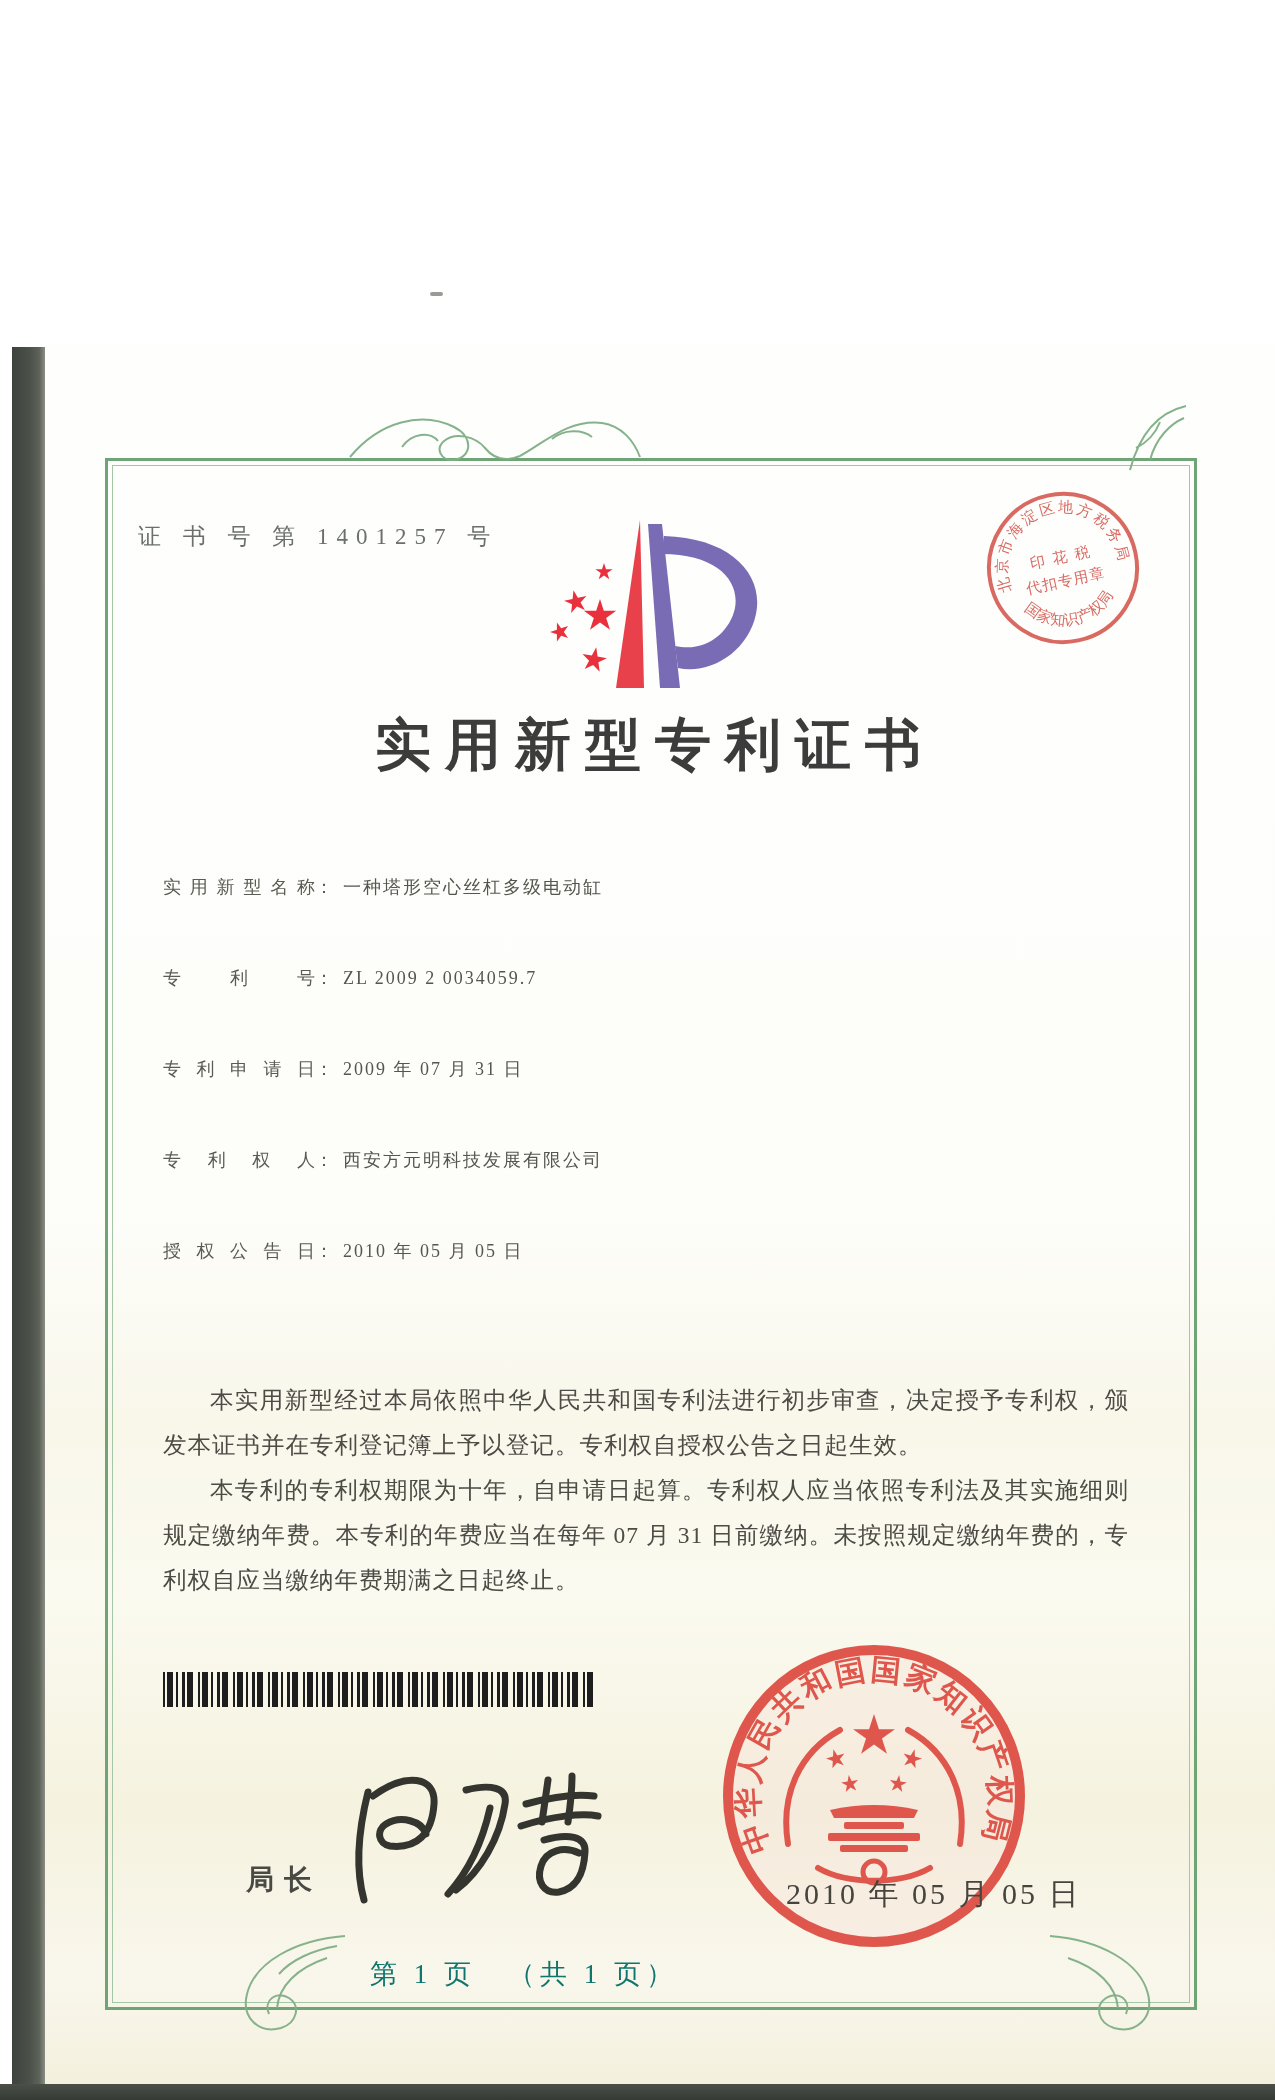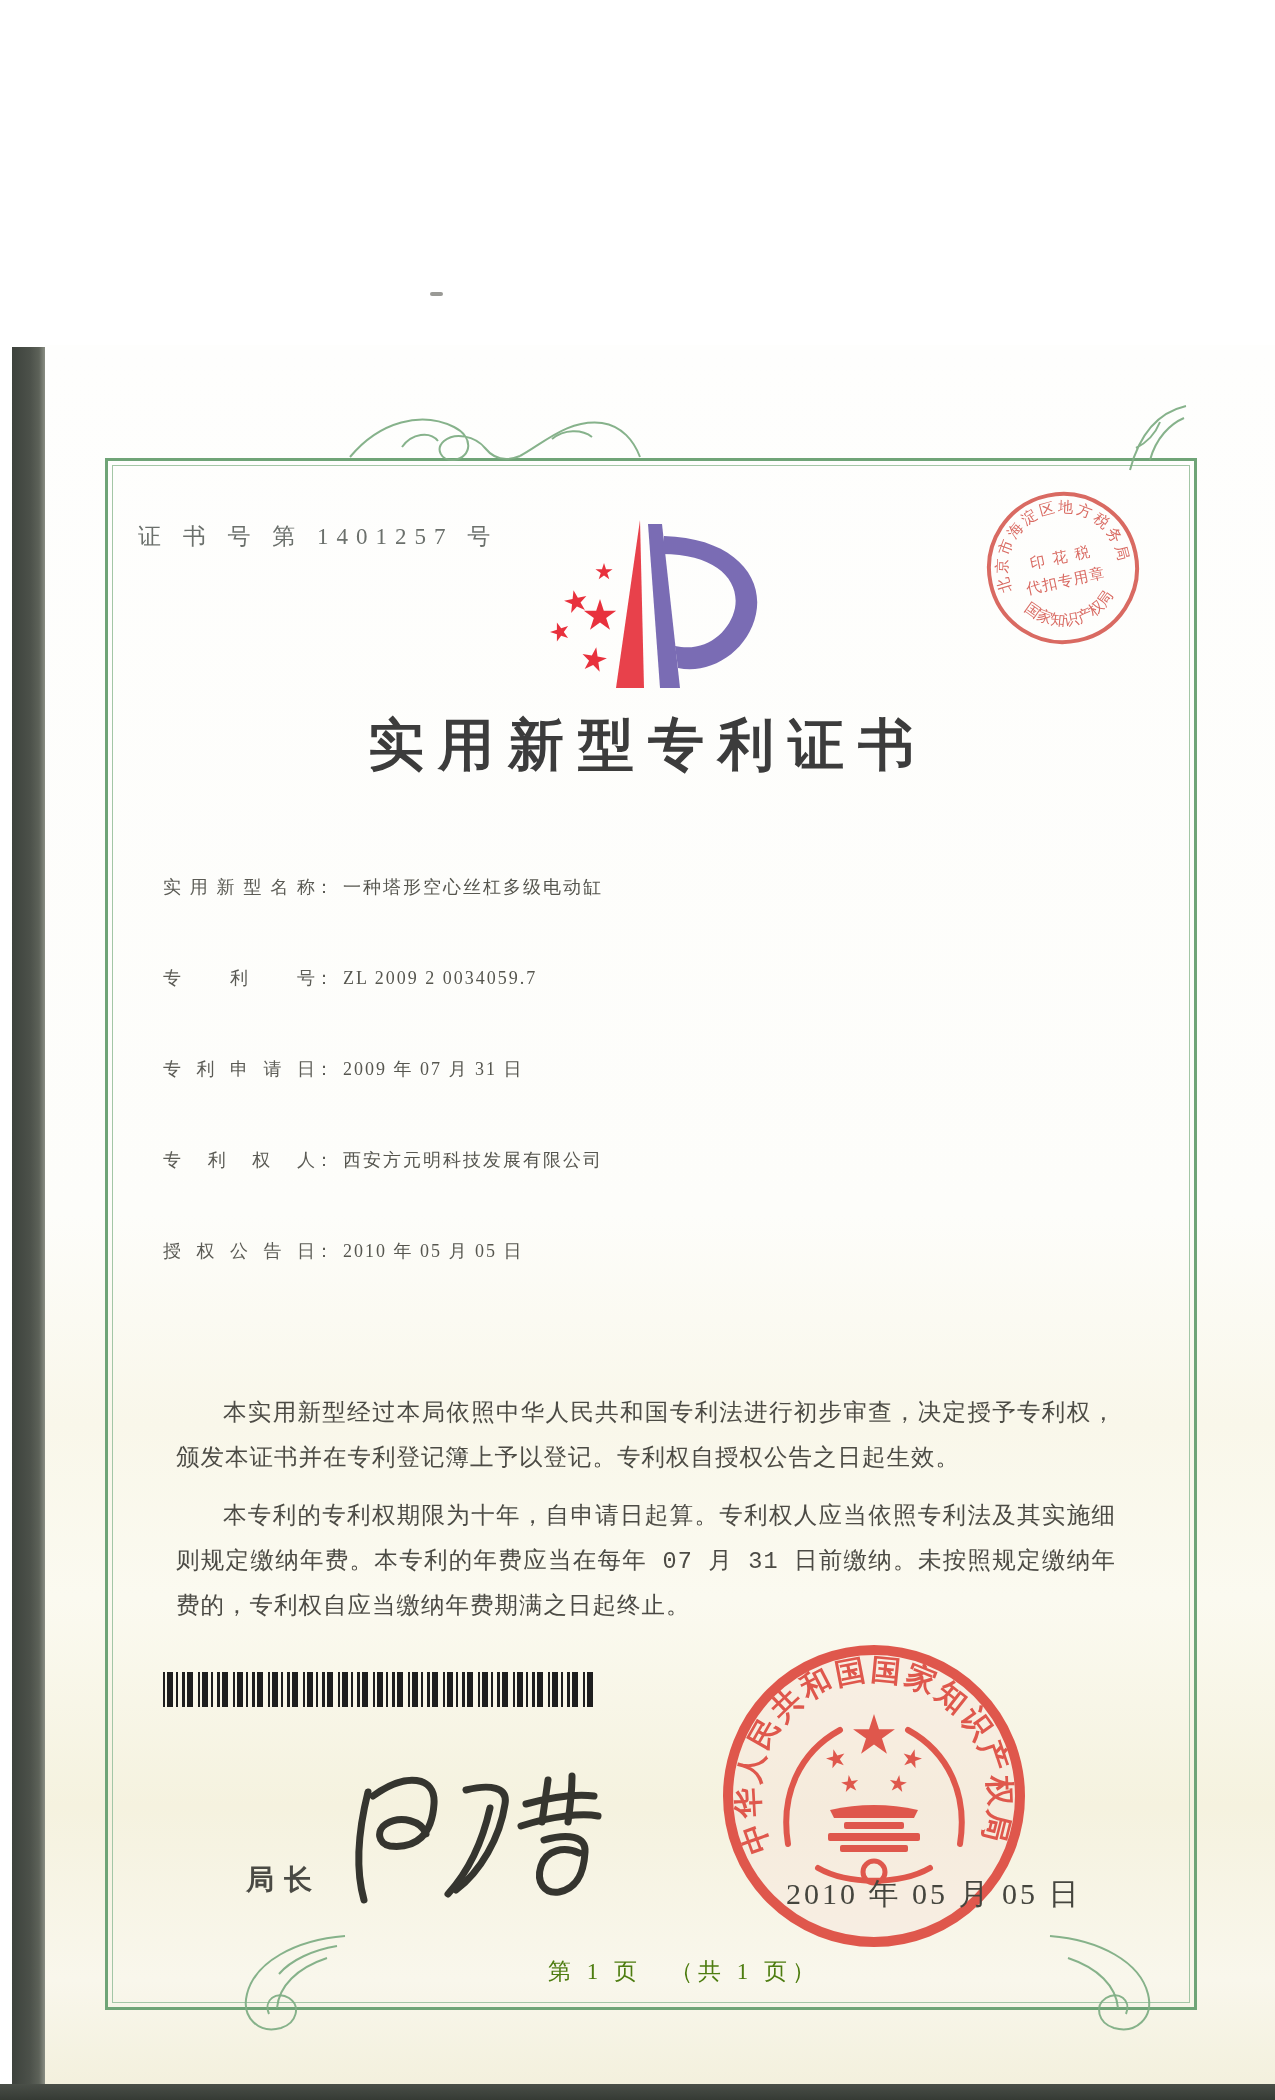--- a/index.html
+++ b/index.html
@@ -39,34 +39,34 @@
   .ornament{stroke:#7fae85;fill:none;stroke-width:2;opacity:.95;}
 
   .cert-no{
     left:138px;top:521px;font-size:23px;letter-spacing:8px;color:#6b706c;
   }
 
   .logo-box{left:528px;top:510px;width:230px;height:198px;}
 
   .main-title{
     left:105px;top:708px;width:1086px;text-align:center;
-    font-size:56px;font-weight:600;letter-spacing:14px;color:#3c3c3c;
+    font-size:56px;font-weight:600;letter-spacing:14px;color:#3c3c3c;padding-left:7px;
   }
 
   .fields{left:163px;top:870px;width:940px;font-size:18px;color:#5b5b55;}
   .field-row{height:34px;line-height:34px;margin-bottom:57px;white-space:nowrap;}
   .flabel{display:inline-block;width:152px;text-align:justify;text-align-last:justify;vertical-align:top;}
   .fcolon{display:inline-block;width:28px;vertical-align:top;}
   .fvalue{letter-spacing:2px;color:#56564f;}
 
   .body-text{
     left:163px;top:1378px;width:966px;font-size:23.5px;line-height:45px;
     color:#4c4b45;text-align:justify;letter-spacing:1px;
   }
-  .body-text p{margin:13px;text-indent:2em;font-family:Liberation Mono, monospace;}
+  .body-text p{margin:0;text-indent:2em;}
 
   .barcode{
     left:163px;top:1672px;width:433px;height:35px;
     background-image:
       repeating-linear-gradient(90deg,
         #1e1e1e 0 2px,transparent 2px 4px,
         #1e1e1e 4px 10px,transparent 10px 13px,
         #1e1e1e 13px 15px,transparent 15px 19px,
         #1e1e1e 19px 22px,transparent 22px 24px,
         #1e1e1e 24px 30px,transparent 30px 35px);
@@ -79,22 +79,22 @@
   .signature{left:338px;top:1750px;width:270px;height:178px;}
   .signature path{stroke:#35352f;stroke-width:7;fill:none;stroke-linecap:round;stroke-linejoin:round;}
 
   .seal{left:718px;top:1640px;width:312px;height:312px;}
   .seal-date{
     left:786px;top:1874px;font-size:30px;letter-spacing:3px;color:#45453e;z-index:6;
     white-space:nowrap;
   }
 
   .footer-page{
-    left:370px;top:1956px;width:450px;text-align:right;
-    font-size:23px;letter-spacing:5px;color:#4d7c0f;
+    left:370px;top:1956px;width:450px;text-align:left;
+    font-size:27px;letter-spacing:5px;color:#0f766e;
   }
 
   .tax-stamp{left:983px;top:488px;width:160px;height:160px;transform:rotate(-12deg);}
 
   svg text{font-family:"Liberation Serif","DejaVu Serif",serif;}
 </style>
 </head>
 <body>
 
 <div class="abs scan-band-left"></div>

